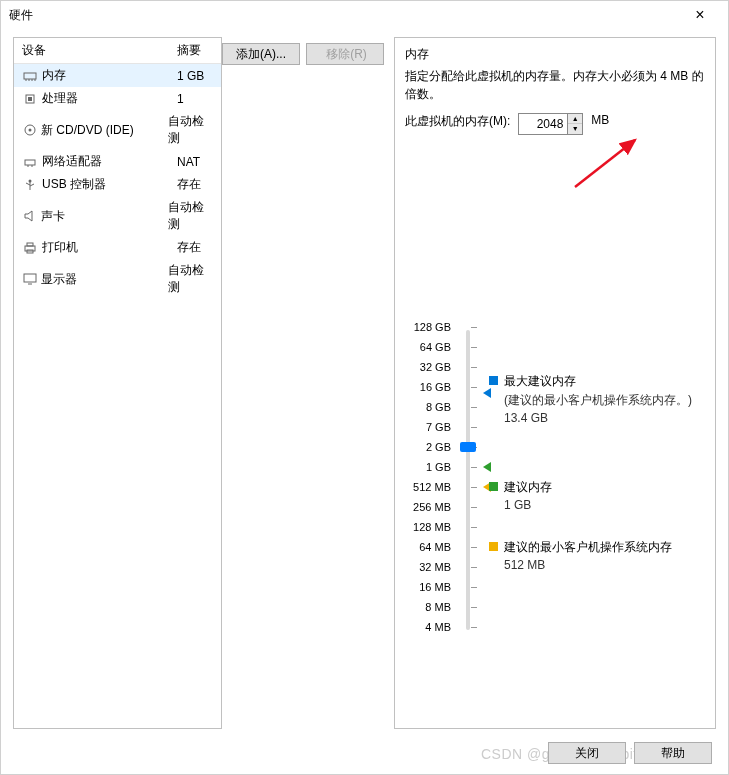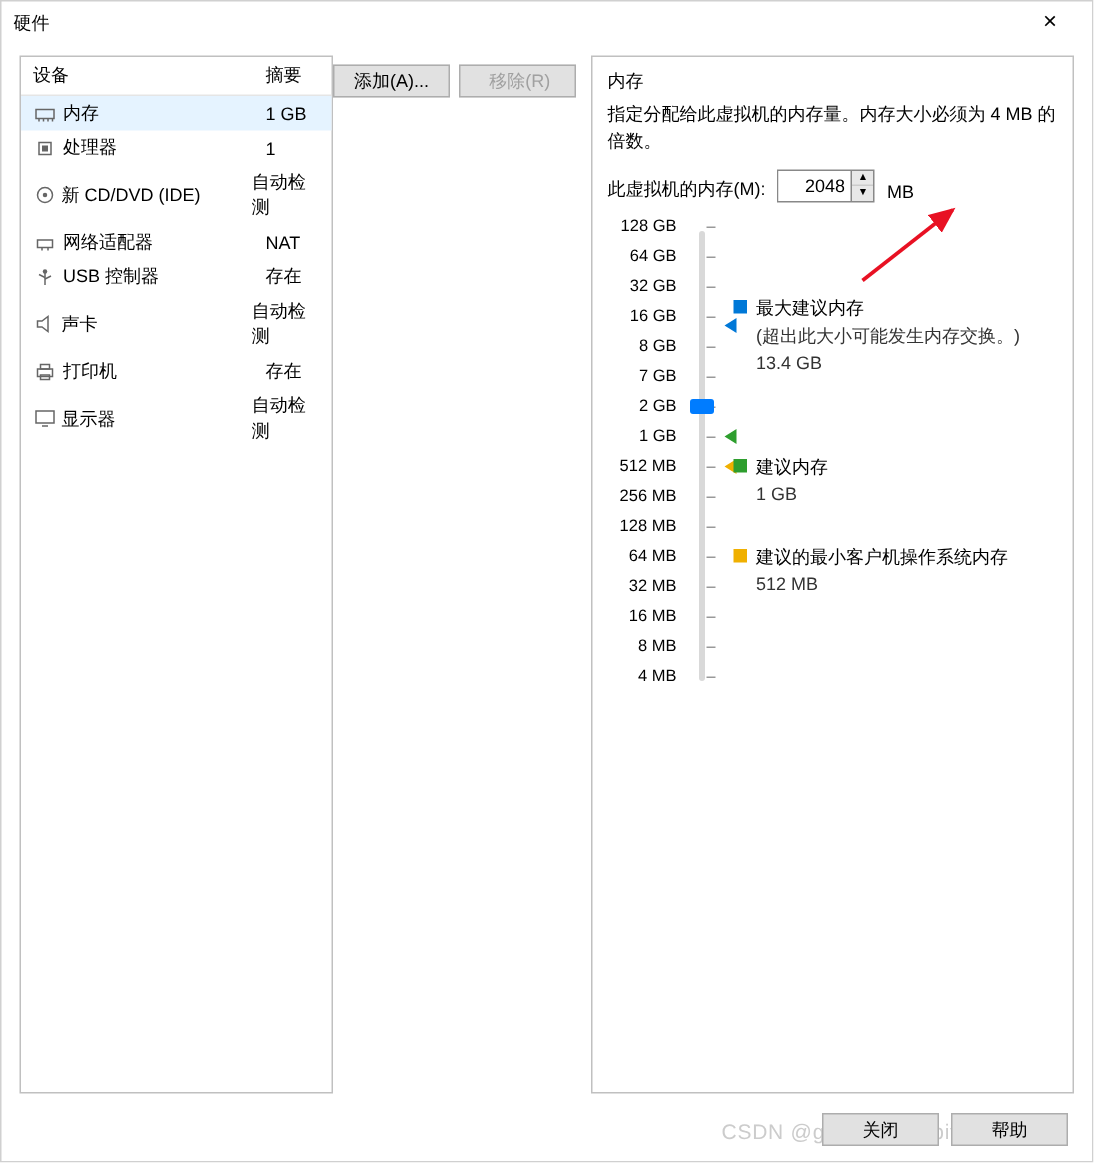--- a/index.html
+++ b/index.html
@@ -15,26 +15,26 @@
 .hw-row { display: flex; padding: 3px 8px; align-items: center; }
 .hw-row.selected { background: #e5f3ff; }
 .hw-icon { width: 16px; height: 14px; margin-right: 4px; display: inline-flex; align-items: center; justify-content: center; color: #666; }
 .hw-name { width: 135px; }
 .btn-row { padding: 6px 0 2px 0; display:flex; justify-content:center; gap:6px; }
 button.std { height: 22px; min-width: 78px; background: #e1e1e1; border: 1px solid #adadad; padding: 0 10px; cursor: pointer; }
 button.std:disabled { color: #a0a0a0; padding-left: 13px; }
 .right-panel { width: 322px; border: 1px solid #c0c0c0; padding: 8px 10px; position: relative; }
 .section-title { margin-bottom: 4px; }
 .desc { line-height: 1.5; margin-bottom: 10px; }
-.mem-input-row { display: flex; align-items: flex-end; gap: 8px; margin-bottom: 14px; }
+.mem-input-row { display: flex; align-items: flex-start; gap: 8px; margin-bottom: 30px; }
 .spinner { display: flex; align-items: center; border: 1px solid #888; height: 22px; }
 .spinner input { width: 48px; border: none; text-align: right; padding: 0 4px; outline: none; height: 20px; }
 .spin-btns { display: flex; flex-direction: column; border-left: 1px solid #888; }
 .spin-btns div { width: 14px; height: 10px; font-size: 7px; line-height: 9px; text-align: center; background: #e8e8e8; cursor: pointer; border-bottom:1px solid #ccc;}
-.slider-area { display: flex; position: relative; height: 320px; }
+.slider-area { display: flex; position: relative; height: 320px; align-items: center; }
 .labels-col { width: 50px; text-align: right; position: relative; }
 .tick-label { position: absolute; right: 4px; font-size: 11px; }
 .slider-col { width: 28px; position: relative; }
 .track { position: absolute; left: 11px; top: 5px; width: 4px; height: 300px; background: #d9d9d9; border-radius: 2px; }
 .tick { position: absolute; left: 16px; width: 6px; height: 1px; background: #999; }
 .thumb { position: absolute; left: 5px; width: 16px; height: 10px; background: #007cff; border-radius: 2px; }
 .marker { position: absolute; width: 0; height: 0; }
 .marker.left { border-top: 5px solid transparent; border-bottom: 5px solid transparent; border-right: 8px solid; left: 0px;}
 .info-col { flex: 1; position: relative; }
 .info-item { position: absolute; left: 6px; }
@@ -215,21 +215,21 @@
           <div class="thumb" id="thumb" style="top: 117px;"></div>
         </div>
         <div class="info-col">
 
           <div class="marker left" id="mk-max" style="top: 63px; border-right-color: rgb(0, 120, 215);"></div>
           <div class="marker left" id="mk-rec" style="top: 137px; border-right-color: rgb(46, 158, 46);"></div>
           <div class="marker left" id="mk-min" style="top: 157px; border-right-color: rgb(240, 176, 0);"></div>
 
           <div class="info-item" id="info-max" style="top: 48px;">
             <span class="info-sq" id="sq-max" style="background: rgb(0, 120, 215);"></span><span class="info-text">最大建议内存</span>
-            <div class="info-sub">(超出此大小可能发生内存交换。)</div>
+            <div class="info-sub">(建议的最小客户机操作系统内存。)</div>
             <div class="info-sub">13.4 GB</div>
           </div>
           <div class="info-item" id="info-rec" style="top: 154px;">
             <span class="info-sq" id="sq-rec" style="background: rgb(46, 158, 46);"></span><span class="info-text">建议内存</span>
             <div class="info-sub">1 GB</div>
           </div>
           <div class="info-item" id="info-min" style="top: 214px;">
             <span class="info-sq" id="sq-min" style="background: rgb(240, 176, 0);"></span><span class="info-text">建议的最小客户机操作系统内存</span>
             <div class="info-sub">512 MB</div>
           </div>

